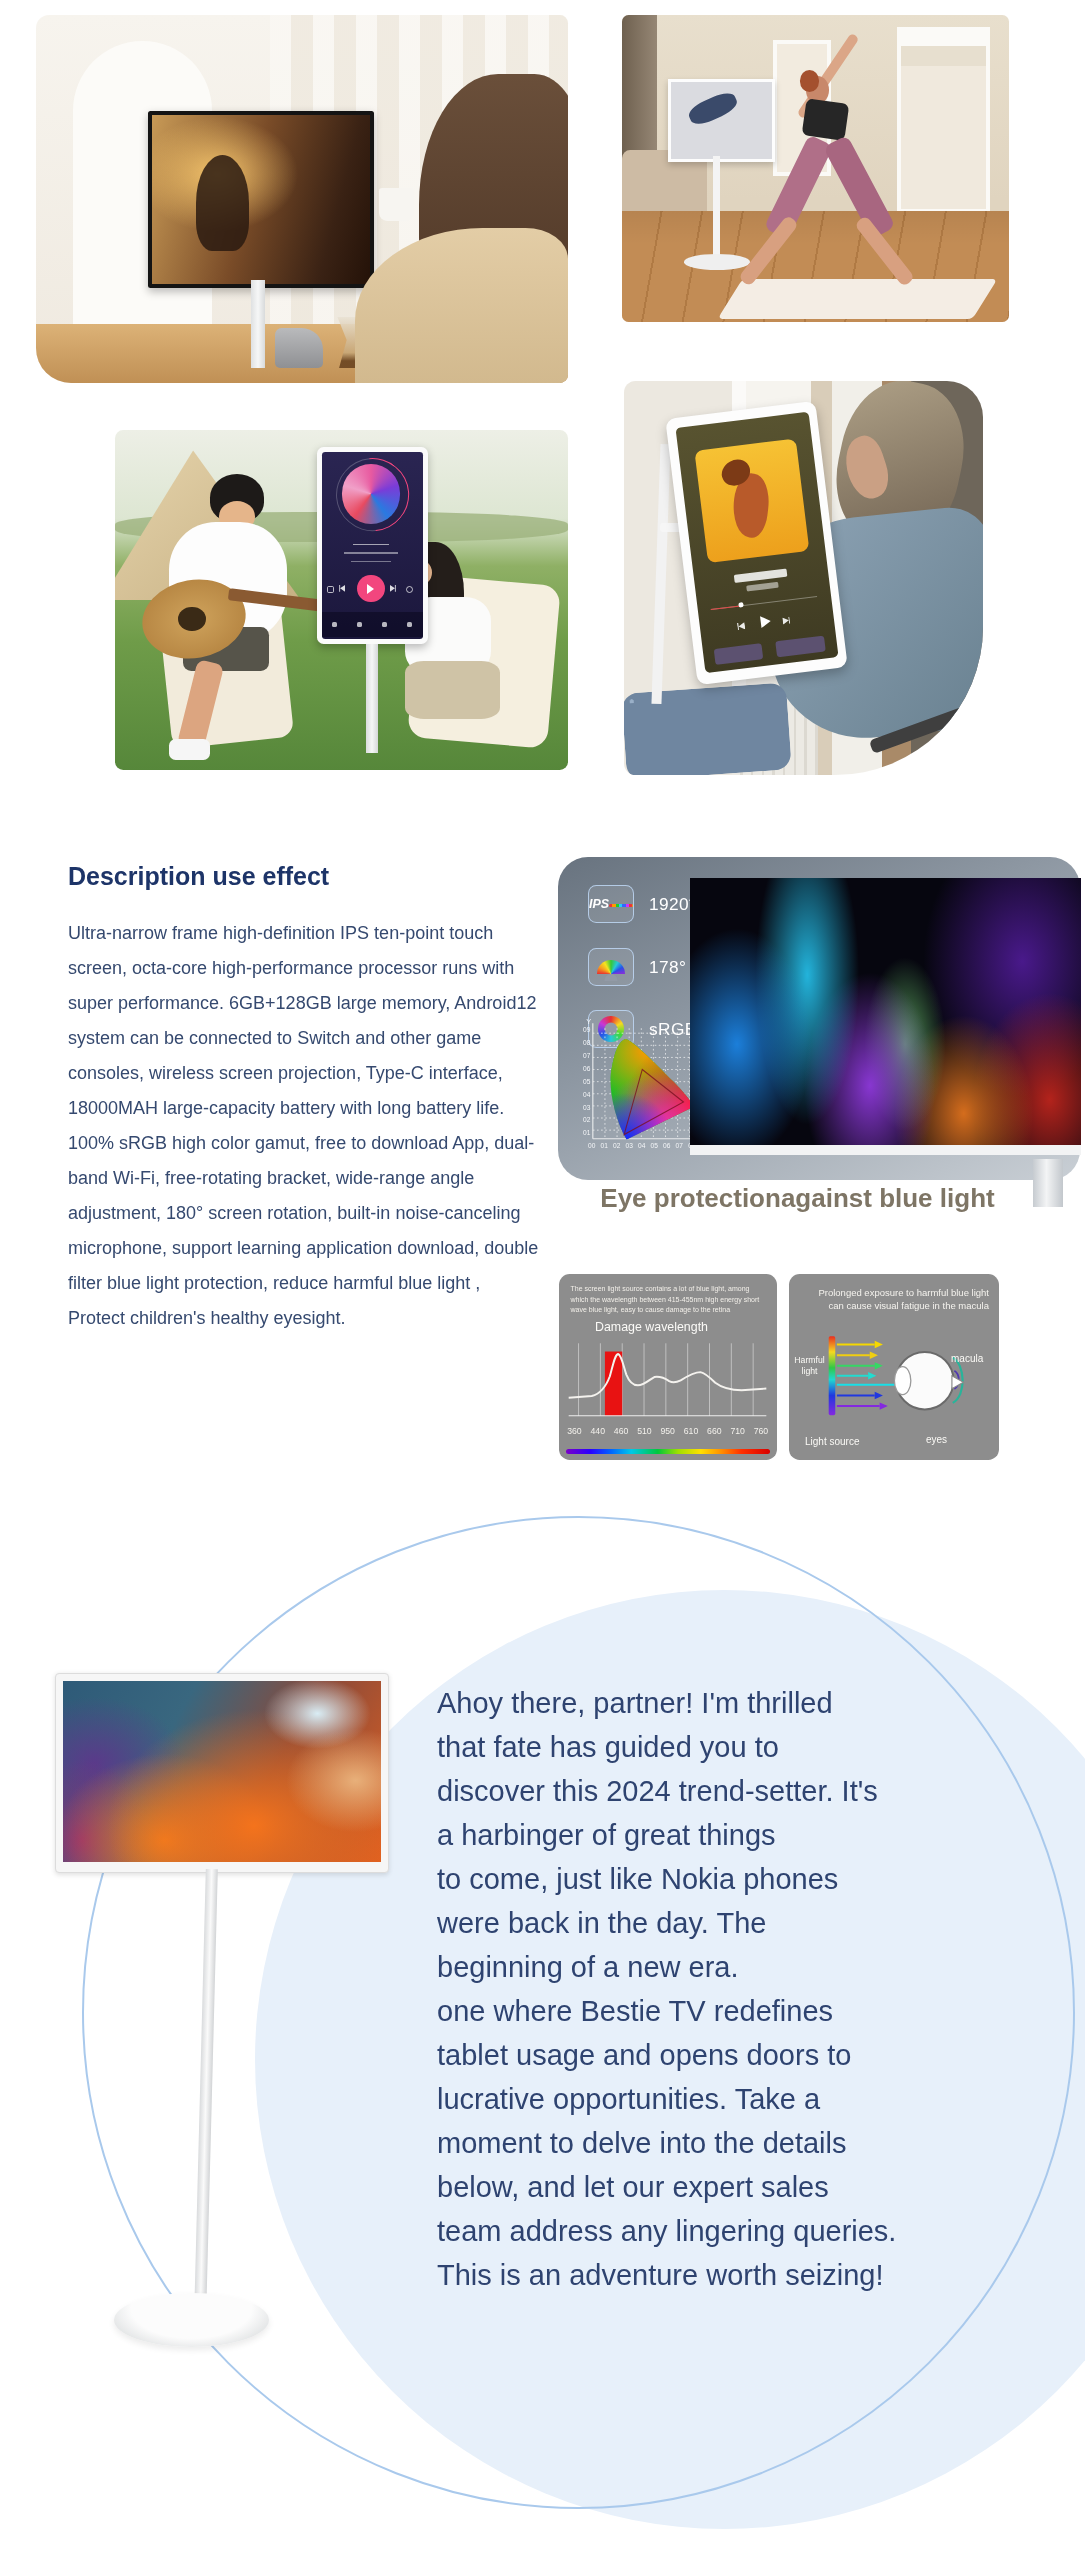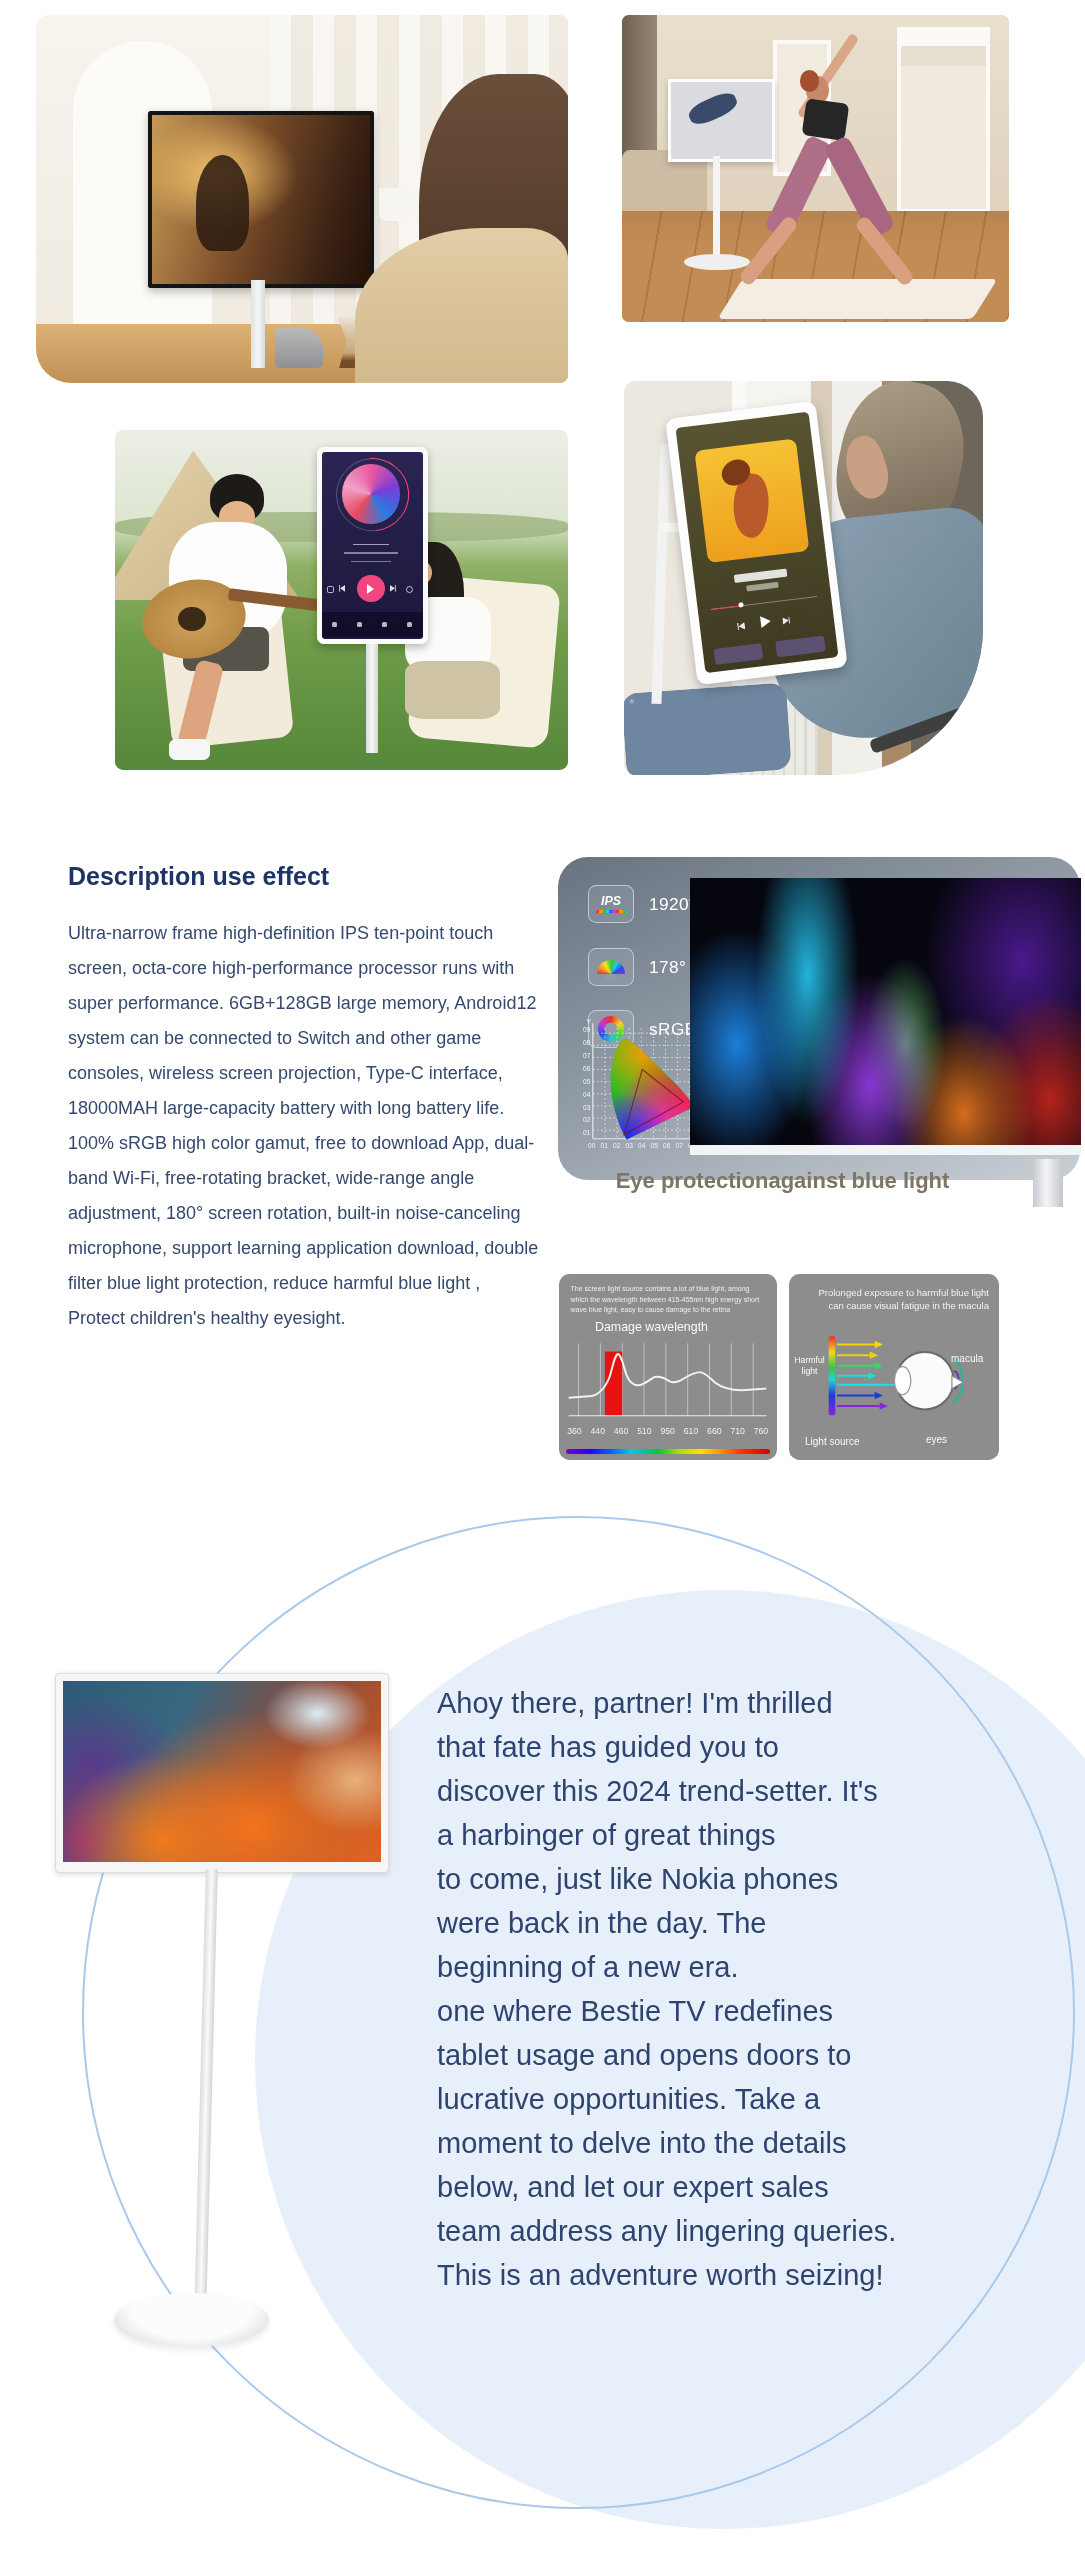--- a/index.html
+++ b/index.html
@@ -9,21 +9,21 @@
   .photo{position:absolute;overflow:hidden;}
   .sh{position:absolute;}
   
   .desc-title{position:absolute;left:68px;top:862px;font-size:25px;font-weight:700;color:#1d3468;margin:0;}
   .desc-body{position:absolute;left:68px;top:916px;width:474px;font-size:18px;line-height:35px;
              color:#35496f;margin:0;}
   .panel{position:absolute;left:558px;top:857px;width:522px;height:323px;border-radius:30px;
          background:linear-gradient(155deg,#68737f 0%,#8d97a2 40%,#c9cfd5 100%);}
   .spec-row{position:absolute;left:30px;display:flex;align-items:center;gap:15px;}
   .badge{width:44px;height:36px;border-radius:8.2px;border:1.2px solid rgba(190,215,245,.85);
-         background:rgba(255,255,255,.10);display:flex;flex-direction:column;align-items:center;justify-content:center;}
+         background:rgba(255,255,255,.10);display:flex;flex-direction:row;align-items:center;justify-content:center;}
   .spec-label{color:#fff;font-size:17.3px;letter-spacing:0.4px;}
   .spec-sub{color:#f0f3f6;font-size:10.7px;margin-left:3.3px;}
   .ips-text{color:#fff;font-size:12.4px;font-weight:700;font-style:italic;line-height:12.4px;}
   .ips-dots{width:31px;height:3.3px;margin-top:2.5px;border-radius:1.6px;
     background:repeating-linear-gradient(90deg,#e33 0 3.3px,#f90 3.3px 6.6px,#2c2 6.6px 10px,#2cf 10px 13px,#36f 13px 16.5px,#c3f 16.5px 20px);}
   .fan{width:28px;height:14px;border-radius:14px 14px 0 0;
        background:conic-gradient(from 270deg at 50% 100%,#e83030,#f59a20 30deg,#f5e320 60deg,#35c838 90deg,#28c8d8 120deg,#2850e8 150deg,#8a30d8 180deg,rgba(0,0,0,0) 180deg);}
   .fan-hole{position:absolute;left:50%;bottom:4.1px;transform:translateX(-50%);width:13px;height:6.6px;
             border-radius:6.6px 6.6px 0 0;background:#929aa6;}
   .ring{width:25.5px;height:25.5px;border-radius:50%;
@@ -45,22 +45,22 @@
   .panel-pole{position:absolute;left:475px;top:302px;width:30px;height:48px;
               background:linear-gradient(90deg,#c6cbd0,#f3f4f5 45%,#c2c7cc);}
   .cie{position:absolute;left:20px;top:160px;width:148px;height:150px;}
   .cie-ylist{position:absolute;left:0;top:10px;height:110px;width:12.4px;display:flex;flex-direction:column;
              justify-content:space-between;align-items:flex-end;}
   .cie-ylist span{font-size:6.6px;color:#f4f6f8;line-height:6.6px;}
   .cie-xlist{position:absolute;left:10px;top:125px;width:120px;display:flex;justify-content:space-between;}
   .cie-xlist span{font-size:6.6px;color:#f4f6f8;}
   .cie-axisletter{font-size:7.4px;color:#f4f6f8;}
   
-  .eye-title{position:absolute;left:527px;top:1168px;width:511px;text-align:center;margin:0;
-             font-size:22px;font-weight:700;color:#7e7565;}
+  .eye-title{position:absolute;left:527px;top:1168px;width:511px;text-align:center;margin:15px;
+             font-size:26px;font-weight:700;color:#7e7565;}
   .card{position:absolute;top:1274px;height:186px;border-radius:10.7px;background:#8d8d8d;overflow:hidden;}
   .cardL{left:559px;width:218px;}
   .cardR{left:789px;width:210px;}
   .cardL-text{position:absolute;left:11.5px;top:10px;width:194px;font-size:7px;line-height:10.7px;color:#f2efe9;}
   .chart-title{position:absolute;left:0;top:46px;width:185px;text-align:center;font-size:12.4px;color:#fbfaf7;}
   .dmg-ticks{position:absolute;left:8.2px;top:152px;width:201px;display:flex;justify-content:space-between;}
   .dmg-ticks span{font-size:8.7px;color:#f3f1ec;}
   .spectrum{position:absolute;left:6.6px;bottom:5.8px;width:204px;height:5px;border-radius:2.5px;
     background:linear-gradient(90deg,#7a00c8,#2800ff 12%,#0064ff 22%,#00c8e8 32%,#00c83c 45%,#a0e000 55%,#ffe000 66%,#ff9000 76%,#ff3000 86%,#d80000);}
   .cardR-text{position:absolute;right:10px;top:11.5px;width:181px;font-size:9.5px;line-height:13px;

